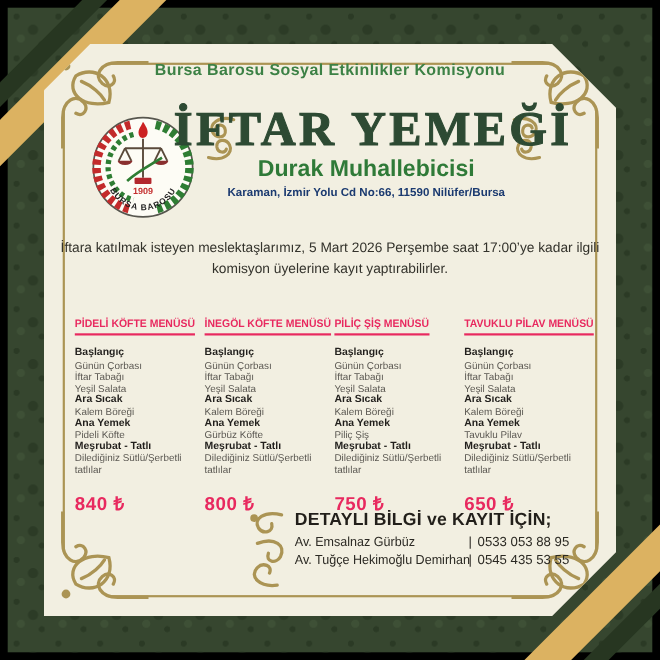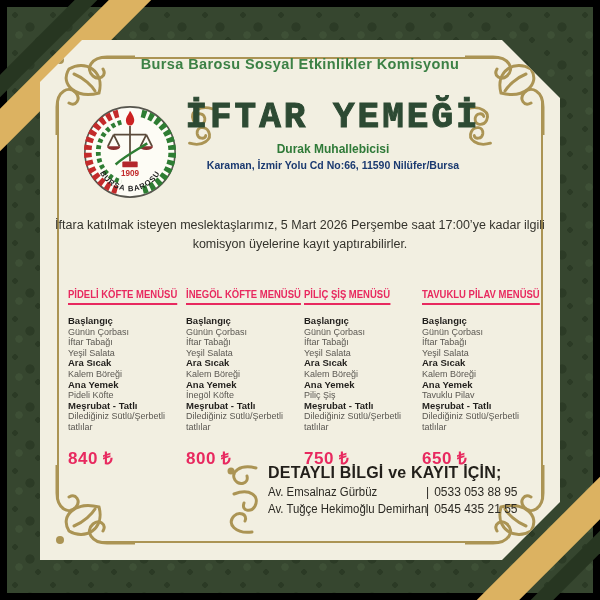--- a/index.html
+++ b/index.html
@@ -39,26 +39,26 @@
   .corner.bl{left:3px;top:425px;transform:scaleY(-1);}
   .corner.br{left:425px;top:425px;transform:scale(-1,-1);}
 
   .organizer{
     position:absolute;left:0;top:16px;width:100%;text-align:center;
     color:#3c8145;font-size:14.5px;font-weight:bold;letter-spacing:.4px;
   }
   .logo{position:absolute;left:42px;top:64px;width:96px;height:96px;}
   .event-block{position:absolute;left:118px;top:56px;width:350px;text-align:center;}
   .event-title{
-    font-family:Liberation Mono, monospace;font-weight:bold;
-    color:#2d4a33;font-size:36px;line-height:44px;letter-spacing:3px;white-space:nowrap;
+    font-family:Liberation Serif, serif;font-weight:bold;
+    color:#2d4a33;font-size:44px;line-height:44px;letter-spacing:3px;white-space:nowrap;
     -webkit-text-stroke:1px #2d4a33;
   }
   .event-datetime{color:#e8355f;font-size:18.5px;font-weight:bold;letter-spacing:.6px;margin-top:2px;}
-  .event-venue{color:#2f7a38;font-size:12px;font-weight:bold;margin-top:2px;}
+  .event-venue{color:#2f7a38;font-size:21px;font-weight:bold;margin-top:2px;}
   .event-address{color:#1b3a70;font-size:10.5px;font-weight:bold;margin-top:3px;}
   .title-swirl{position:absolute;width:30px;height:44px;top:64px;}
   .title-swirl.left{left:146px;}
   .title-swirl.right{left:424px;transform:scaleX(-1);}
 
   .notice{
     position:absolute;left:10px;top:176px;width:500px;text-align:center;
     color:#34332c;font-size:12.5px;line-height:19px;
   }
 
@@ -198,21 +198,21 @@
             <div class="menu-item">tatlılar</div>
           </div><div class="menu-price">840 ₺</div></div>
         <div class="menu-col"><div class="menu-title">İNEGÖL KÖFTE MENÜSÜ</div><div class="menu-body">
             <div class="menu-label">Başlangıç</div>
             <div class="menu-item">Günün Çorbası</div>
             <div class="menu-item">İftar Tabağı</div>
             <div class="menu-item">Yeşil Salata</div>
             <div class="menu-label">Ara Sıcak</div>
             <div class="menu-item">Kalem Böreği</div>
             <div class="menu-label">Ana Yemek</div>
-            <div class="menu-item">İnegöl Köfte</div>
+            <div class="menu-item">Gürbüz Köfte</div>
             <div class="menu-label">Meşrubat - Tatlı</div>
             <div class="menu-item">Dilediğiniz Sütlü/Şerbetli</div>
             <div class="menu-item">tatlılar</div>
           </div><div class="menu-price">800 ₺</div></div>
         <div class="menu-col"><div class="menu-title">PİLİÇ ŞİŞ MENÜSÜ</div><div class="menu-body">
             <div class="menu-label">Başlangıç</div>
             <div class="menu-item">Günün Çorbası</div>
             <div class="menu-item">İftar Tabağı</div>
             <div class="menu-item">Yeşil Salata</div>
             <div class="menu-label">Ara Sıcak</div>
@@ -248,18 +248,18 @@
     </svg>
     <div class="contact-block">
       <div class="contact-heading">DETAYLI BİLGİ ve KAYIT İÇİN;</div>
       <div>
           <div class="contact-row">
             <div class="contact-name">Av. Emsalnaz Gürbüz</div>
             <div class="contact-phone"><span class="contact-sep">|</span><span>0533 053 88 95</span></div>
           </div>
           <div class="contact-row">
             <div class="contact-name">Av. Tuğçe Hekimoğlu Demirhan</div>
-            <div class="contact-phone"><span class="contact-sep">|</span><span>0545 435 21 55</span></div>
+            <div class="contact-phone"><span class="contact-sep">|</span><span>0545 435 53 55</span></div>
           </div>
         </div>
     </div>
   </div>
 </div>
 
 </body></html>

